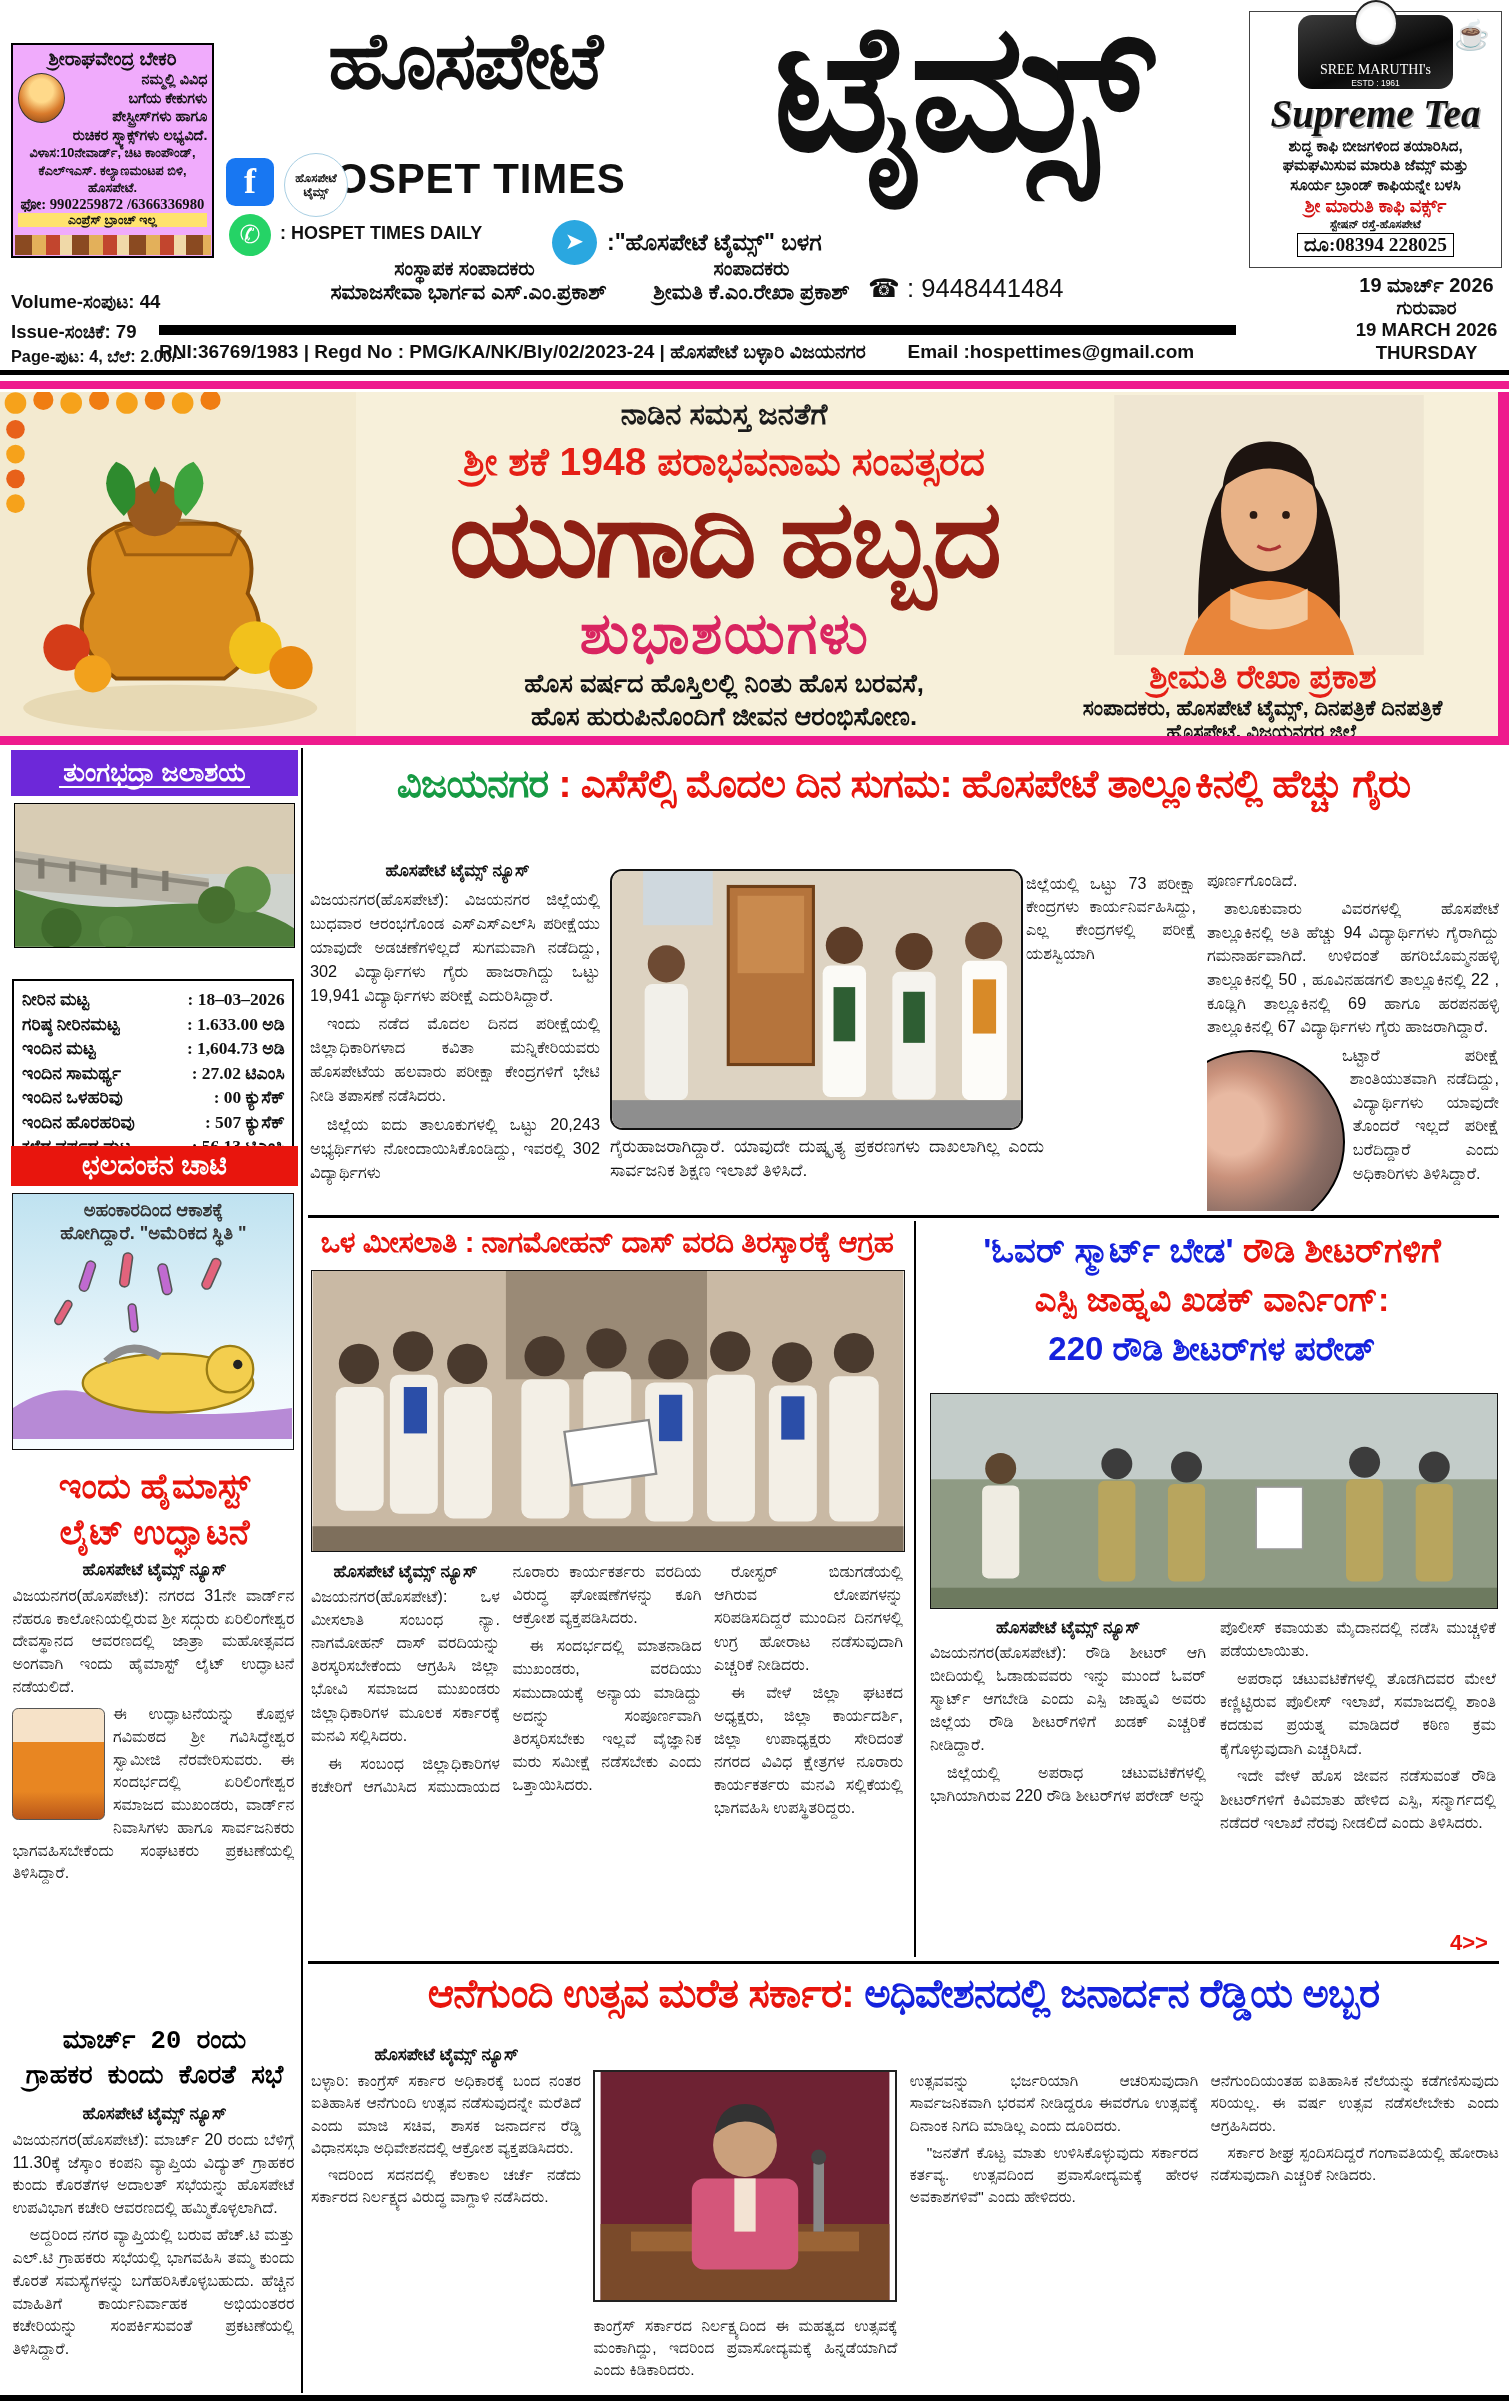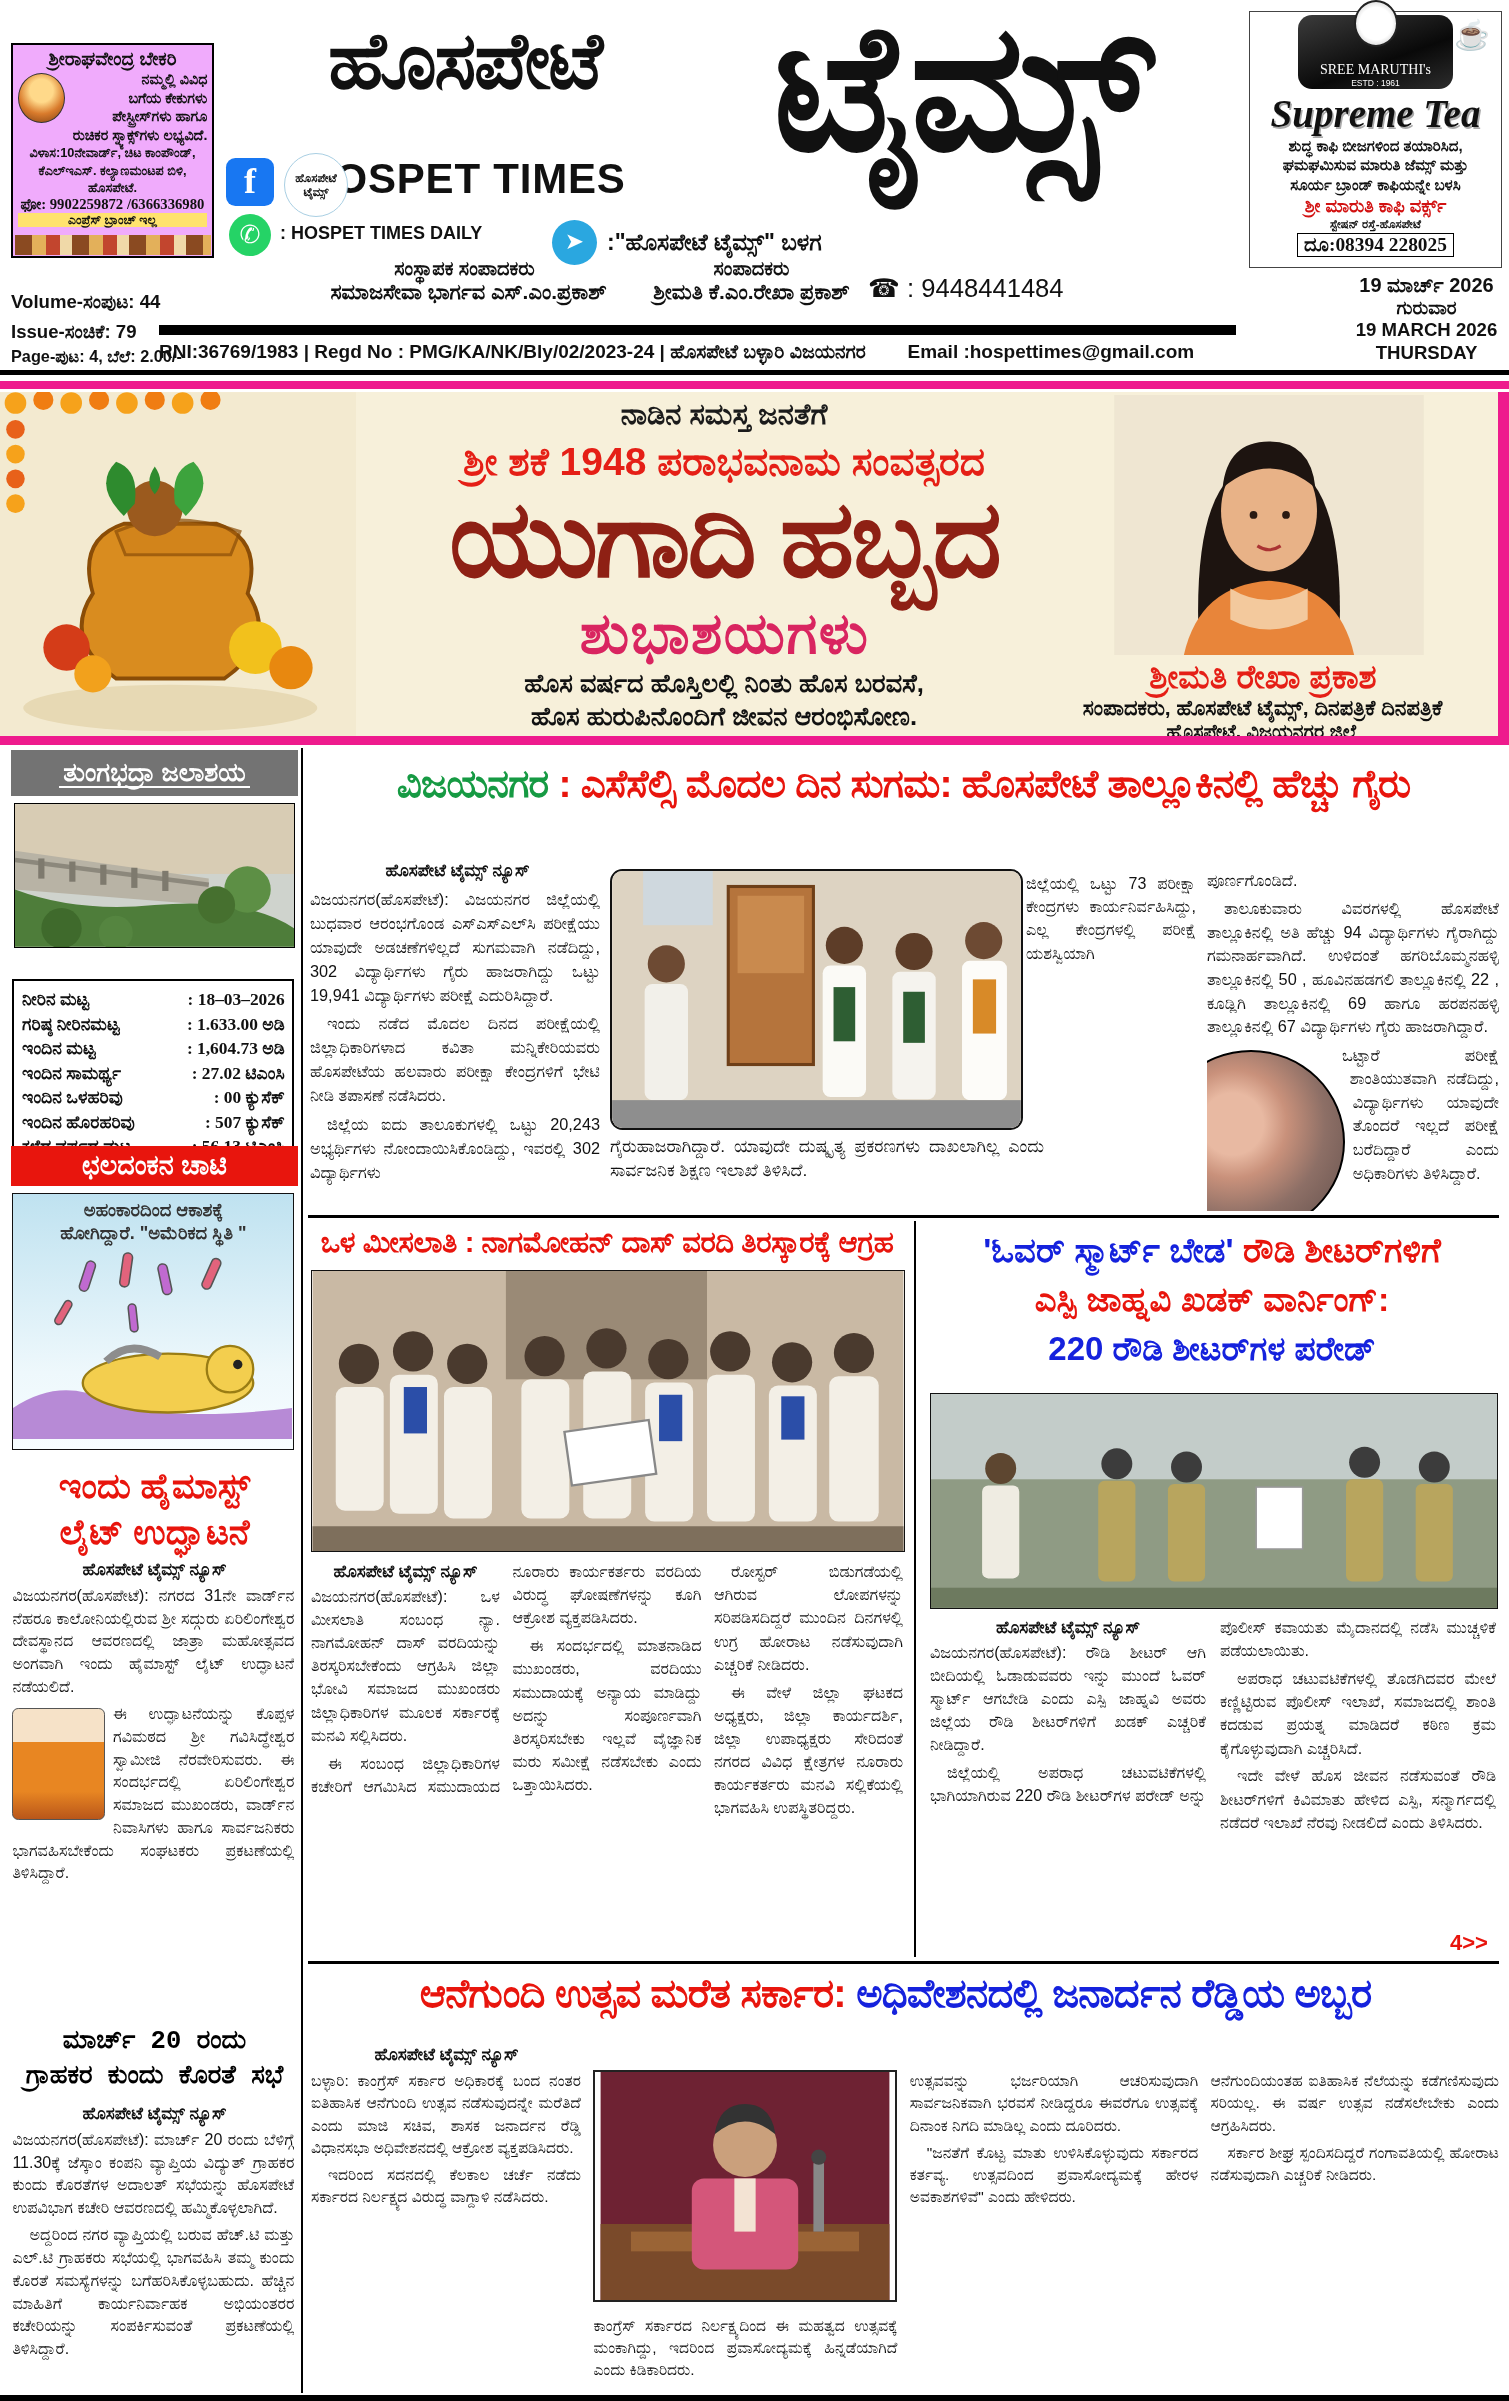--- a/index.html
+++ b/index.html
@@ -70,21 +70,21 @@
   .bn-l4{left:403px;top:208px;width:643px;font-size:57px;font-weight:bold;color:#d92560;text-align:center;letter-spacing:1.5px;}
   .bn-l5{left:364px;top:277px;width:720px;font-size:25.6px;font-weight:bold;color:#111;text-align:center;}
   .bn-l6{left:364px;top:310px;width:720px;font-size:25.6px;font-weight:bold;color:#111;text-align:center;}
   .bn-name{left:1046px;top:266px;width:434px;font-size:33px;font-weight:bold;color:#e51f16;text-align:center;}
   .bn-r1{left:1030px;top:304px;width:465px;font-size:21px;font-weight:bold;text-align:center;}
   .bn-r2{left:1030px;top:328px;width:465px;font-size:19.4px;font-weight:bold;text-align:center;}
   .portrait{left:1114px;top:3.1px;width:310px;height:260px;}
   .pink-rule2{left:0;top:736px;width:1510px;height:8.5px;background:#ee1b8d;}
   
   .vdiv{left:301px;top:748px;width:2.3px;height:1645px;background:#000;}
-  .res-title{left:11px;top:750px;width:287px;height:46px;background:#737373;color:#fff;font-size:25.6px;
+  .res-title{left:11px;top:750px;width:287px;height:46px;background:#6d28d9;color:#fff;font-size:25.6px;
              font-weight:bold;text-align:center;line-height:45px;}
   .res-title span{border-bottom:2.3px solid #fff;padding:0 4.6px;}
   .dam{left:14px;top:803px;width:279px;height:143px;border:1.5px solid #000;}
   .stats{left:12.4px;top:951px;width:282px;height:186px;border:2.3px solid #000;box-sizing:border-box;
          padding:6.2px 7.7px;font-family:"Liberation Serif",serif;font-weight:bold;font-size:17.4px;margin-top:28px;}
   .srow{display:flex;justify-content:space-between;line-height:1.41;}
   .red-title{left:11px;top:1146px;width:287px;height:40px;background:#e8150d;color:#fff;font-size:27px;
              font-weight:bold;text-align:center;line-height:39px;}
   .cartoon{left:12.4px;top:1193px;width:282px;height:257px;border:1.5px solid #111;box-sizing:border-box;
            background:linear-gradient(#bfe2f0,#eef8fc 70%,#f7fdff);}
@@ -120,21 +120,21 @@
   .vdiv2{left:914px;top:1221px;width:2.3px;height:736px;background:#000;}
   .a3-head{left:926px;top:1226px;width:572px;text-align:center;font-weight:bold;line-height:1.45;}
   .a3-l1{font-size:34px;} .a3-l2{font-size:34px;color:#e8150d;} .a3-l3{font-size:33px;color:#1522dd;}
   .blue{color:#1522dd;} .red{color:#e8150d;}
   .a3-photo{left:930px;top:1393px;width:566px;height:214px;border:1.5px solid #111;overflow:hidden;}
   .a3-body{left:930px;top:1616px;width:566px;height:325px;column-count:2;column-gap:14px;
            font-size:16px;line-height:1.45;text-align:justify;overflow:hidden;}
   .marker{left:1450px;top:1930px;font-size:22px;font-weight:bold;color:#e8150d;}
   .rule2{left:308px;top:1961px;width:1191px;height:3.1px;background:#000;}
   
-  .a4-head{left:300px;top:1971px;width:1191px;font-size:40px;font-weight:bold;text-align:center;white-space:nowrap;letter-spacing:-0.8px;}
+  .a4-head{left:308px;top:1971px;width:1191px;font-size:40px;font-weight:bold;text-align:center;white-space:nowrap;letter-spacing:-0.8px;}
   .a4-by{left:311px;top:2045px;width:271px;}
   .a4-grid{left:311px;top:2070px;width:1188px;height:325px;display:grid;
            grid-template-columns:270px 304px 1fr 1fr;gap:12.4px;font-size:15.5px;line-height:1.44;text-align:justify;overflow:hidden;}
   .a4-photo{width:100%;height:232px;border:2.3px solid #222;box-sizing:border-box;overflow:hidden;margin-bottom:6.2px;}
   .bot-rule{left:0;top:2395px;width:1510px;height:6.2px;background:#000;}
 </style>
 </head>
 <body>
 
 <div class="page">

